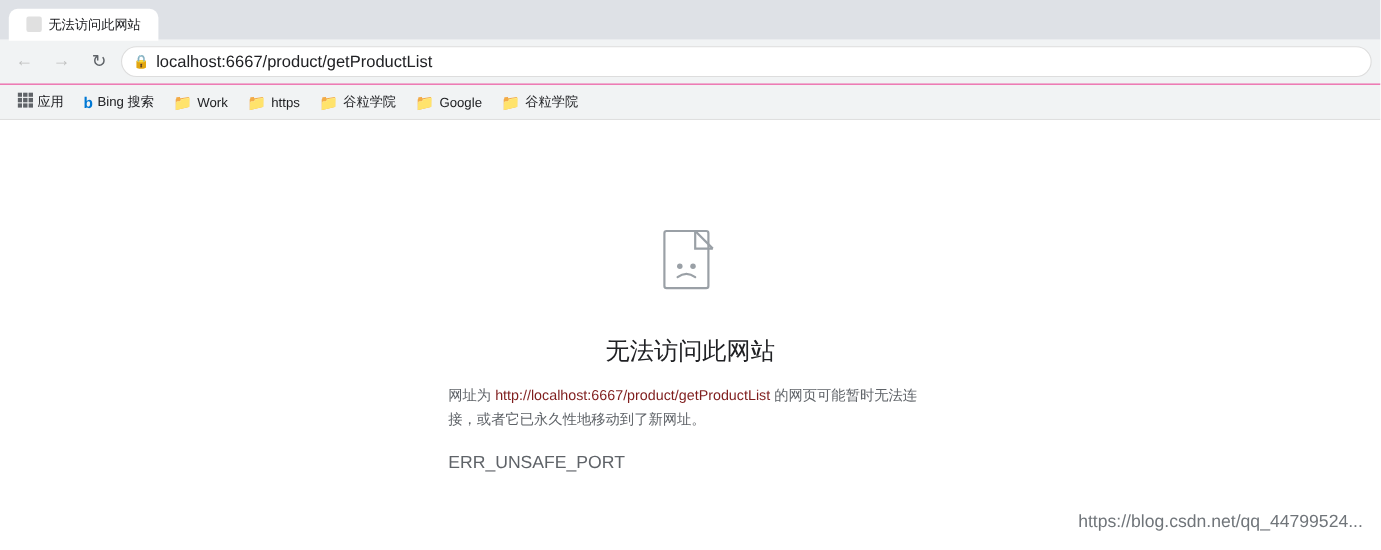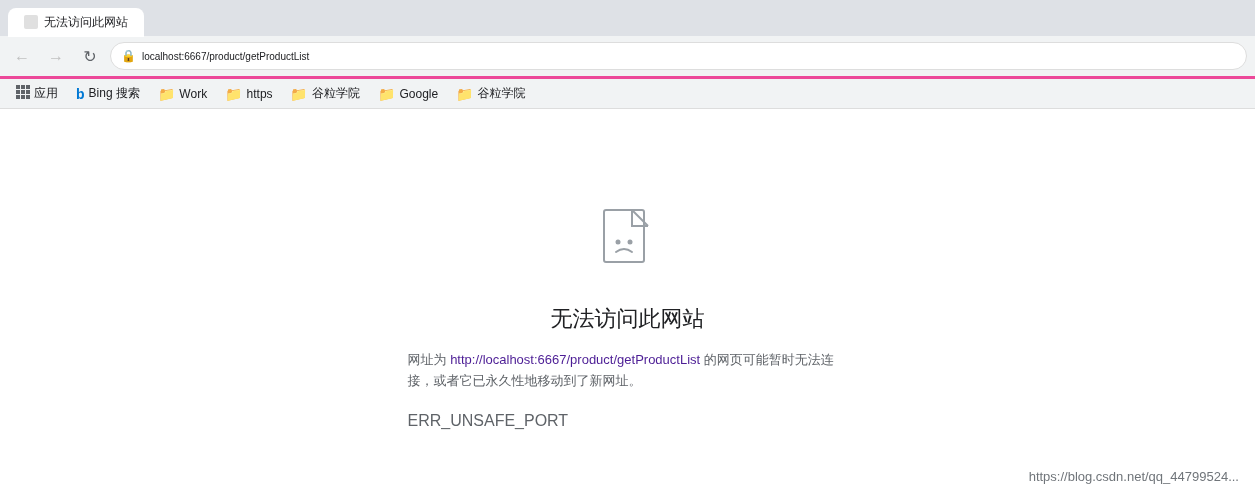--- a/index.html
+++ b/index.html
@@ -56,31 +56,31 @@
       font-size: 13px;
       color: #202124;
     }
 
     .lock-icon {
       color: #5f6368;
       font-size: 12px;
     }
 
     .address-text {
-      font-size: 10px;
+      font-size: 15px;
       color: #202124;
     }
 
     .bookmarks-bar {
       display: flex;
       align-items: center;
       height: 32px;
       padding: 0 8px;
       gap: 2px;
-      border-top: 3px solid #ec4899;
+      border-top: 1px solid #ec4899;
       background: #f1f3f4;
     }
 
     .bookmark-item {
       display: flex;
       align-items: center;
       gap: 4px;
       padding: 2px 8px;
       border-radius: 4px;
       cursor: pointer;
@@ -120,36 +120,36 @@
 
     .error-description {
       font-size: 13px;
       color: #5f6368;
       max-width: 440px;
       line-height: 1.6;
       margin-bottom: 20px;
     }
 
     .error-description strong {
-      color: #4c1d95;
+      color: #7f1d1d;
       font-weight: normal;
     }
 
     .error-code {
       font-size: 16px;
       color: #5f6368;
       align-self: flex-start;
       margin-left: calc(50% - 220px);
     }
 
     .footer-link {
       position: fixed;
       bottom: 16px;
       right: 16px;
-      font-size: 13px;
+      font-size: 16px;
       color: #70757a;
     }
 
     
     .active-tab {
       background: #fff;
       border-radius: 8px 8px 0 0;
       padding: 6px 16px;
       font-size: 12px;
       color: #202124;

